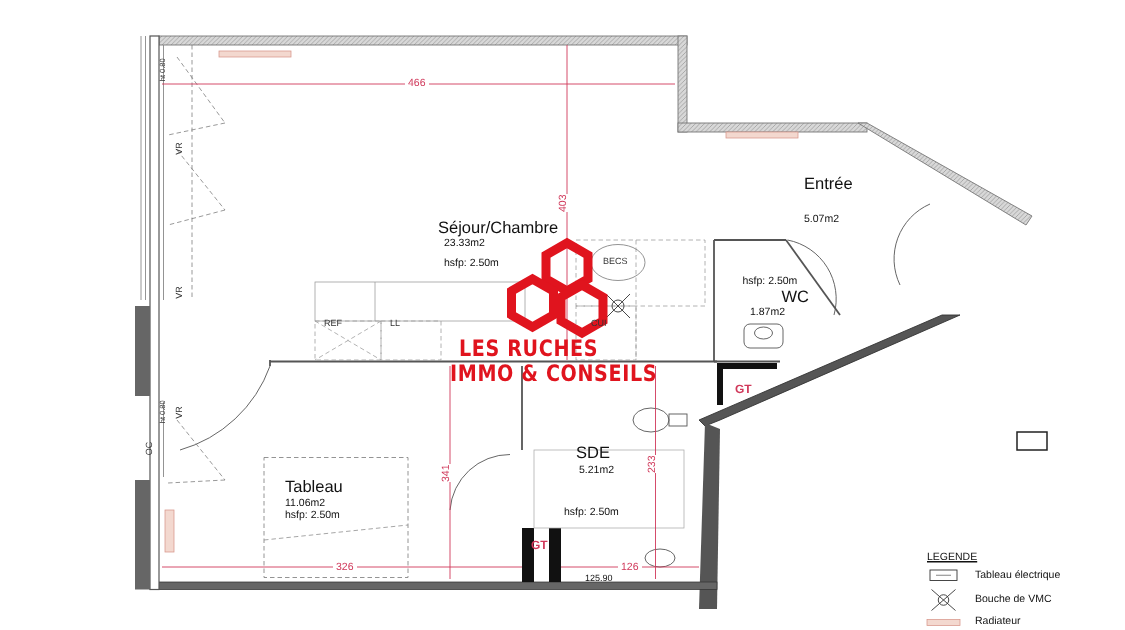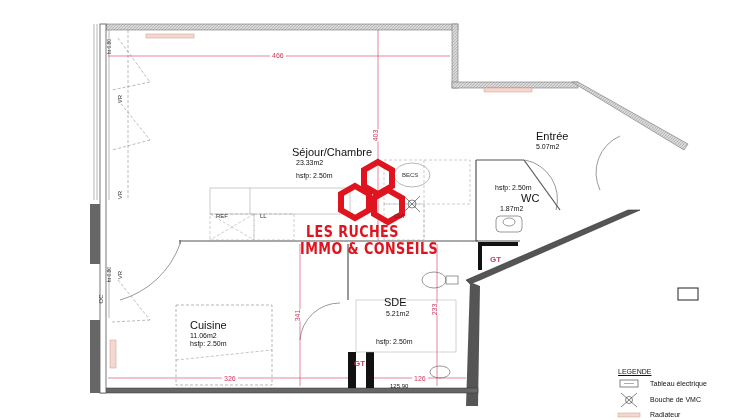--- a/index.html
+++ b/index.html
@@ -147,32 +147,32 @@
     <line x1="621" y1="393" x2="637" y2="407"></line>
     <line x1="637" y1="393" x2="621" y2="407"></line>
   </g>
   <rect x="618" y="413" width="22" height="4" fill="#f3d8cf" stroke="#d8968a" stroke-width="0.5"></rect>
 </svg>
 
 <div class="lbl room" style="left:292px;top:147px;">Séjour/Chambre</div>
 <div class="lbl small" style="left:296px;top:159px;">23.33m2</div>
 <div class="lbl small" style="left:296px;top:172px;">hsfp: 2.50m</div>
 
-<div class="lbl room" style="left:536px;top:131px;text-align:center;">Entrée</div>
+<div class="lbl room" style="left:536px;top:118px;text-align:center;">Entrée</div>
 <div class="lbl small" style="left:536px;top:143px;">5.07m2</div>
 
 <div class="lbl small" style="left:495px;top:184px;">hsfp: 2.50m</div>
 <div class="lbl room" style="left:521px;top:193px;">WC</div>
 <div class="lbl small" style="left:500px;top:205px;">1.87m2</div>
 
 <div class="lbl room" style="left:384px;top:297px;">SDE</div>
 <div class="lbl small" style="left:386px;top:310px;">5.21m2</div>
 <div class="lbl small" style="left:376px;top:338px;">hsfp: 2.50m</div>
 
-<div class="lbl room" style="left:190px;top:320px;">Cuisine</div>
+<div class="lbl room" style="left:190px;top:320px;">Tableau</div>
 <div class="lbl small" style="left:190px;top:332px;">11.06m2</div>
 <div class="lbl small" style="left:190px;top:340px;">hsfp: 2.50m</div>
 
 <div class="dim" style="left:270px;top:52px;background:#fff;padding:0 2px;">466</div>
 <div class="dimv" style="left:370px;top:132px;background:#fff;">403</div>
 <div class="dimv" style="left:292px;top:312px;background:#fff;">341</div>
 <div class="dimv" style="left:429px;top:306px;background:#fff;">233</div>
 <div class="dim" style="left:222px;top:375px;background:#fff;padding:0 2px;">326</div>
 <div class="dim" style="left:412px;top:375px;background:#fff;padding:0 2px;">126</div>
 <div class="lbl small" style="left:390px;top:383px;font-size:6px;">125.90</div>

